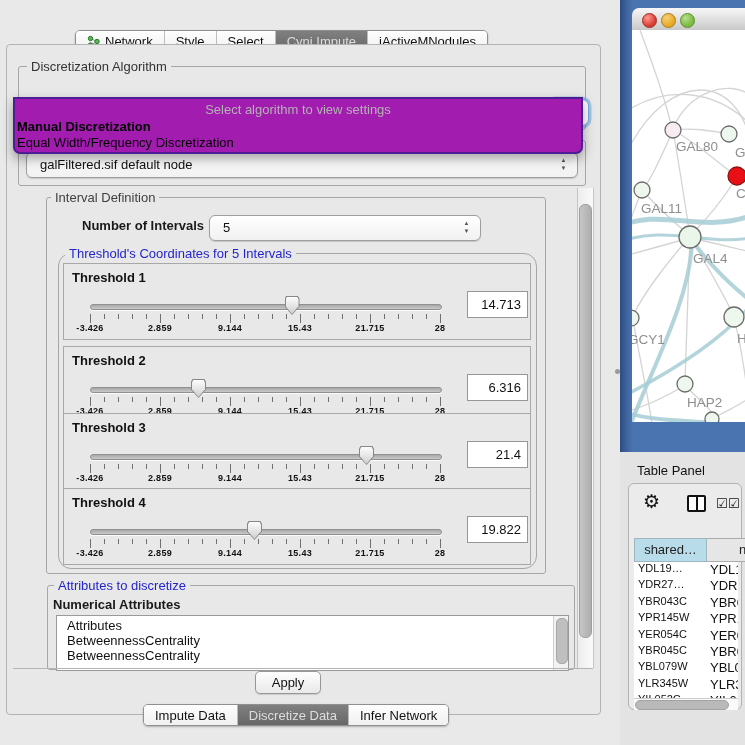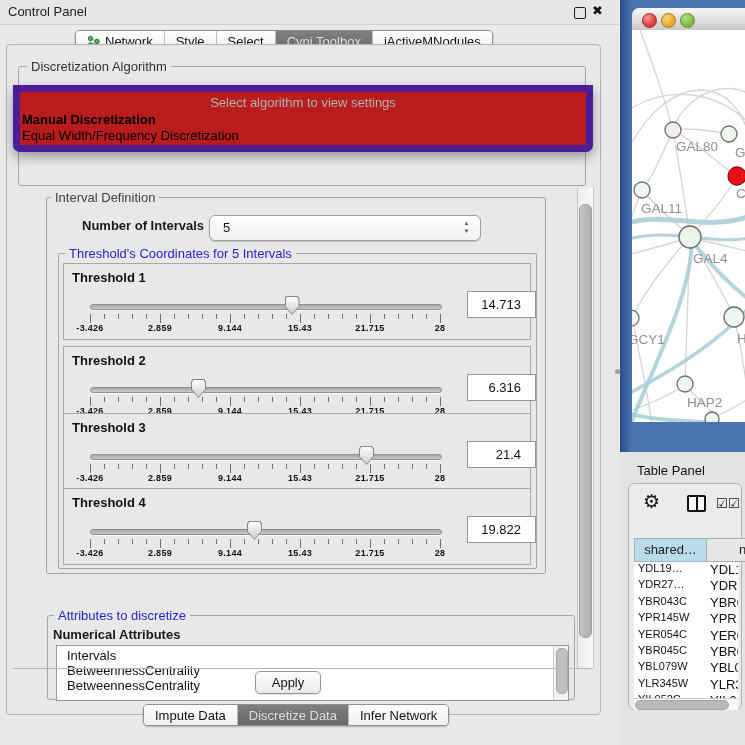--- a/index.html
+++ b/index.html
@@ -27,37 +27,37 @@
   .t-dark{color:#333;}
   .t-green{color:#404040;}
   .t-blue{color:#2424cc;}
 
   
   .combo{position:absolute;border:1px solid #9e9e9e;border-radius:6px;background:linear-gradient(#ffffff,#f1f1f1);box-shadow:0 1px 1px rgba(0,0,0,.15);}
   .combo-text{position:absolute;left:13px;top:0;line-height:24px;font-size:13px;color:#111;white-space:nowrap;}
   .combo-spin{position:absolute;right:9px;top:3px;width:9px;display:flex;flex-direction:column;align-items:center;color:#555;font-size:6px;line-height:8px;}
 
   
-  #algo-popup{left:13px;top:85px;width:566px;height:53px;background:#b91c1c;border:7px solid #4c1d95;border-radius:0 0 7px 7px;box-shadow:0 5px 12px rgba(0,0,0,.35);z-index:10;}
+  #algo-popup{left:13px;top:97px;width:566px;height:53px;background:#a21caf;border:2px solid #4c1d95;border-radius:0 0 7px 7px;box-shadow:0 5px 12px rgba(0,0,0,.35);z-index:10;}
   #algo-placeholder{position:absolute;left:0;top:3px;width:100%;text-align:center;color:#b3b3b3;font-size:13px;}
   .algo-opt{position:absolute;left:2px;font-size:13px;color:#000;white-space:nowrap;}
   #algo-combo-fragment{left:556px;top:99px;width:31px;height:25px;border-radius:0 7px 7px 0;background:#fff;border:1px solid #76a7db;box-shadow:0 0 0 2.5px rgba(110,165,220,.55);z-index:5;}
 
   
   .thr-box{position:absolute;left:4px;width:466px;height:75px;border:1px solid #a8a8a8;background:#e8e8e8;}
   .thr-label{position:absolute;left:8px;top:6px;font-weight:bold;font-size:13px;color:#111;}
   .sl-track{position:absolute;left:26px;top:40px;width:350px;height:4px;border:1px solid #909090;border-radius:3px;background:linear-gradient(#a8a8a8,#c9c9c9);box-shadow:0 1px 0 rgba(255,255,255,.8);}
   .sl-thumb{position:absolute;top:32px;width:15px;height:19px;clip-path:polygon(10% 0,90% 0,100% 14%,100% 55%,50% 100%,0 55%,0 14%);background:#878787;}
   .sl-thumb-in{position:absolute;left:1px;top:1px;right:1px;bottom:1px;clip-path:polygon(10% 0,90% 0,100% 14%,100% 55%,50% 100%,0 55%,0 14%);background:linear-gradient(#fdfdfd,#cfcfcf);}
   .tickrow{position:absolute;left:0;top:0;width:100%;height:100%;}
   .tick{position:absolute;width:1px;background:#6f6f6f;top:50px;}
   .tick.minor{height:5px;}
   .tick.major{height:9px;}
   .tick-label{position:absolute;top:59px;width:44px;text-align:center;font-size:9px;font-weight:bold;color:#111;letter-spacing:.3px;}
-  .thr-value{position:absolute;left:403px;top:27px;width:53px;height:25px;background:#fff;border:1px solid #979797;font-size:13px;line-height:25px;text-align:right;padding-right:14px;color:#111;}
+  .thr-value{position:absolute;left:403px;top:27px;width:53px;height:25px;background:#fff;border:1px solid #979797;font-size:13px;line-height:25px;text-align:right;padding-right:6px;color:#111;}
 
   
   #attr-list{position:absolute;left:8px;top:29px;width:511px;height:54px;background:#fff;border:1px solid #9a9a9a;overflow:hidden;}
   .attr-item{position:absolute;left:10px;height:15px;font-size:13px;color:#111;white-space:nowrap;}
   #attr-scroll{position:absolute;right:0;top:0;width:14px;height:100%;background:#f2f2f2;border-left:1px solid #d0d0d0;}
   #attr-thumb{position:absolute;left:2px;top:2px;width:10px;height:44px;background:#bfbfbf;border:1px solid #a8a8a8;border-radius:5px;}
 
   #apply-btn{left:255px;top:671px;width:64px;height:21px;border:1px solid #979797;border-radius:5px;background:linear-gradient(#fefefe,#e9e9e9);font-size:13px;text-align:center;line-height:21px;color:#111;box-shadow:0 1px 1px rgba(0,0,0,.12);}
   #viewport-bottom-line{left:13px;top:668px;width:580px;height:1px;background:#b5b5b5;}
 
@@ -94,44 +94,39 @@
   #tp-hscroll{position:absolute;left:5px;top:214px;width:104px;height:11px;background:#fafafa;border-top:1px solid #ccc;}
   #tp-hthumb{position:absolute;left:1px;top:1px;width:92px;height:8px;background:#b9b9b9;border:1px solid #a3a3a3;border-radius:5px;}
 
   svg text{font-family:"Liberation Sans","DejaVu Sans",sans-serif;}
 </style>
 </head>
 <body>
 
 <div id="stage">
 
-  <div id="cp-titlebar" class="abs">
-    <div id="cp-title" class="abs">Control Panel</div>
-    <div id="float-icon" class="abs"></div>
-    <div id="close-icon" class="abs">✖</div>
-  </div>
 
   <div class="seg" style="left:75px;top:30px;" id="top-tabs">
       <div class="seg-item">
         <svg width="13" height="13">
           <path d="M3.5 3.5 L10 6.5 L3.5 10" stroke="#999" fill="none"></path>
           <circle cx="3.5" cy="3.5" r="2.2" fill="#57b557" stroke="#2d7a2d"></circle>
           <circle cx="3.5" cy="10" r="2.2" fill="#57b557" stroke="#2d7a2d"></circle>
           <circle cx="10" cy="6.5" r="2.2" fill="#57b557" stroke="#2d7a2d"></circle>
         </svg>
         <span>Network</span>
       </div>
       <div class="seg-item">
         <span>Style</span>
       </div>
       <div class="seg-item">
         <span>Select</span>
       </div>
       <div class="seg-item sel">
-        <span>Cyni Toolbox</span>
+        <span>Cyni Impute</span>
       </div>
       <div class="seg-item">
         <span>jActiveMNodules</span>
       </div>
     </div>
 
   <div id="content-box" class="abs"></div>
 
   <div class="groupbox" style="left:18px;top:66px;width:566px;height:62px;">
     <span class="group-title t-dark">Discretization Algorithm</span>
@@ -139,34 +134,41 @@
   <div id="algo-combo-fragment" class="abs"></div>
 
   <div id="algo-popup" class="abs">
     <div id="algo-placeholder">Select algorithm to view settings</div>
     <div class="algo-opt" style="top:20px;font-weight:bold;">Manual Discretization</div>
     <div class="algo-opt" style="top:36px;">Equal Width/Frequency Discretization</div>
   </div>
 
   <div class="groupbox" style="left:18px;top:140px;width:566px;height:44px;">
     <span class="group-title t-dark" style="left:6px;">Table Data</span>
+    <div class="combo" style="left:7px;top:11px;width:550px;height:24px;">
+      <span class="combo-text">galFiltered.sif default node</span>
+      <span class="combo-spin">
+          <span>▲</span>
+          <span>▼</span>
+        </span>
+    </div>
   </div>
 
   <div class="groupbox" style="left:46px;top:197px;width:498px;height:375px;">
     <span class="group-title t-green" style="left:4px;">Interval Definition</span>
     <div class="abs" style="left:35px;top:20px;font-weight:bold;">Number of Intervals</div>
     <div class="combo" style="left:162px;top:17px;width:270px;height:24px;">
       <span class="combo-text">5</span>
       <span class="combo-spin">
           <span>▲</span>
           <span>▼</span>
         </span>
     </div>
 
-    <div class="groupbox" style="left:11px;top:55px;width:477px;height:314px;border-radius:2px;">
+    <div class="groupbox" style="left:11px;top:55px;width:477px;height:314px;border-radius:13px;">
       <span class="group-title t-blue" style="left:6px;">Threshold's Coordinates for 5 Intervals</span>
       <div id="thr-container">
           <div class="thr-box" style="top: 9px;">
             <div class="thr-label">Threshold 1</div>
             <div class="sl-track"></div>
             <div class="tickrow">
               <div class="tick major" style="left: 26px;"></div>
               <div class="tick minor" style="left: 40px;"></div>
               <div class="tick minor" style="left: 54px;"></div>
               <div class="tick minor" style="left: 68px;"></div>
@@ -327,26 +329,26 @@
             </div>
             <div class="sl-thumb" style="left: 182.998px;">
               <div class="sl-thumb-in"></div>
             </div>
             <div class="thr-value">19.822</div>
           </div>
         </div>
     </div>
   </div>
 
-  <div class="groupbox" style="left:47px;top:585px;width:526px;height:83px;margin-top:30px;">
+  <div class="groupbox" style="left:47px;top:585px;width:526px;height:83px;">
     <span class="group-title t-blue" style="left:6px;">Attributes to discretize</span>
     <div class="abs" style="left:5px;top:11px;font-weight:bold;">Numerical Attributes</div>
     <div id="attr-list">
       <div id="attr-items">
-          <div class="attr-item" style="top: 2px;">Intervals</div>
+          <div class="attr-item" style="top: 2px;">Attributes</div>
           <div class="attr-item" style="top: 17px;">BetweennessCentrality</div>
           <div class="attr-item" style="top: 32px;">BetweennessCentrality</div>
         </div>
       <div id="attr-scroll">
           <div id="attr-thumb"></div>
         </div>
     </div>
   </div>
 
   <div id="viewport-bottom-line" class="abs"></div>

